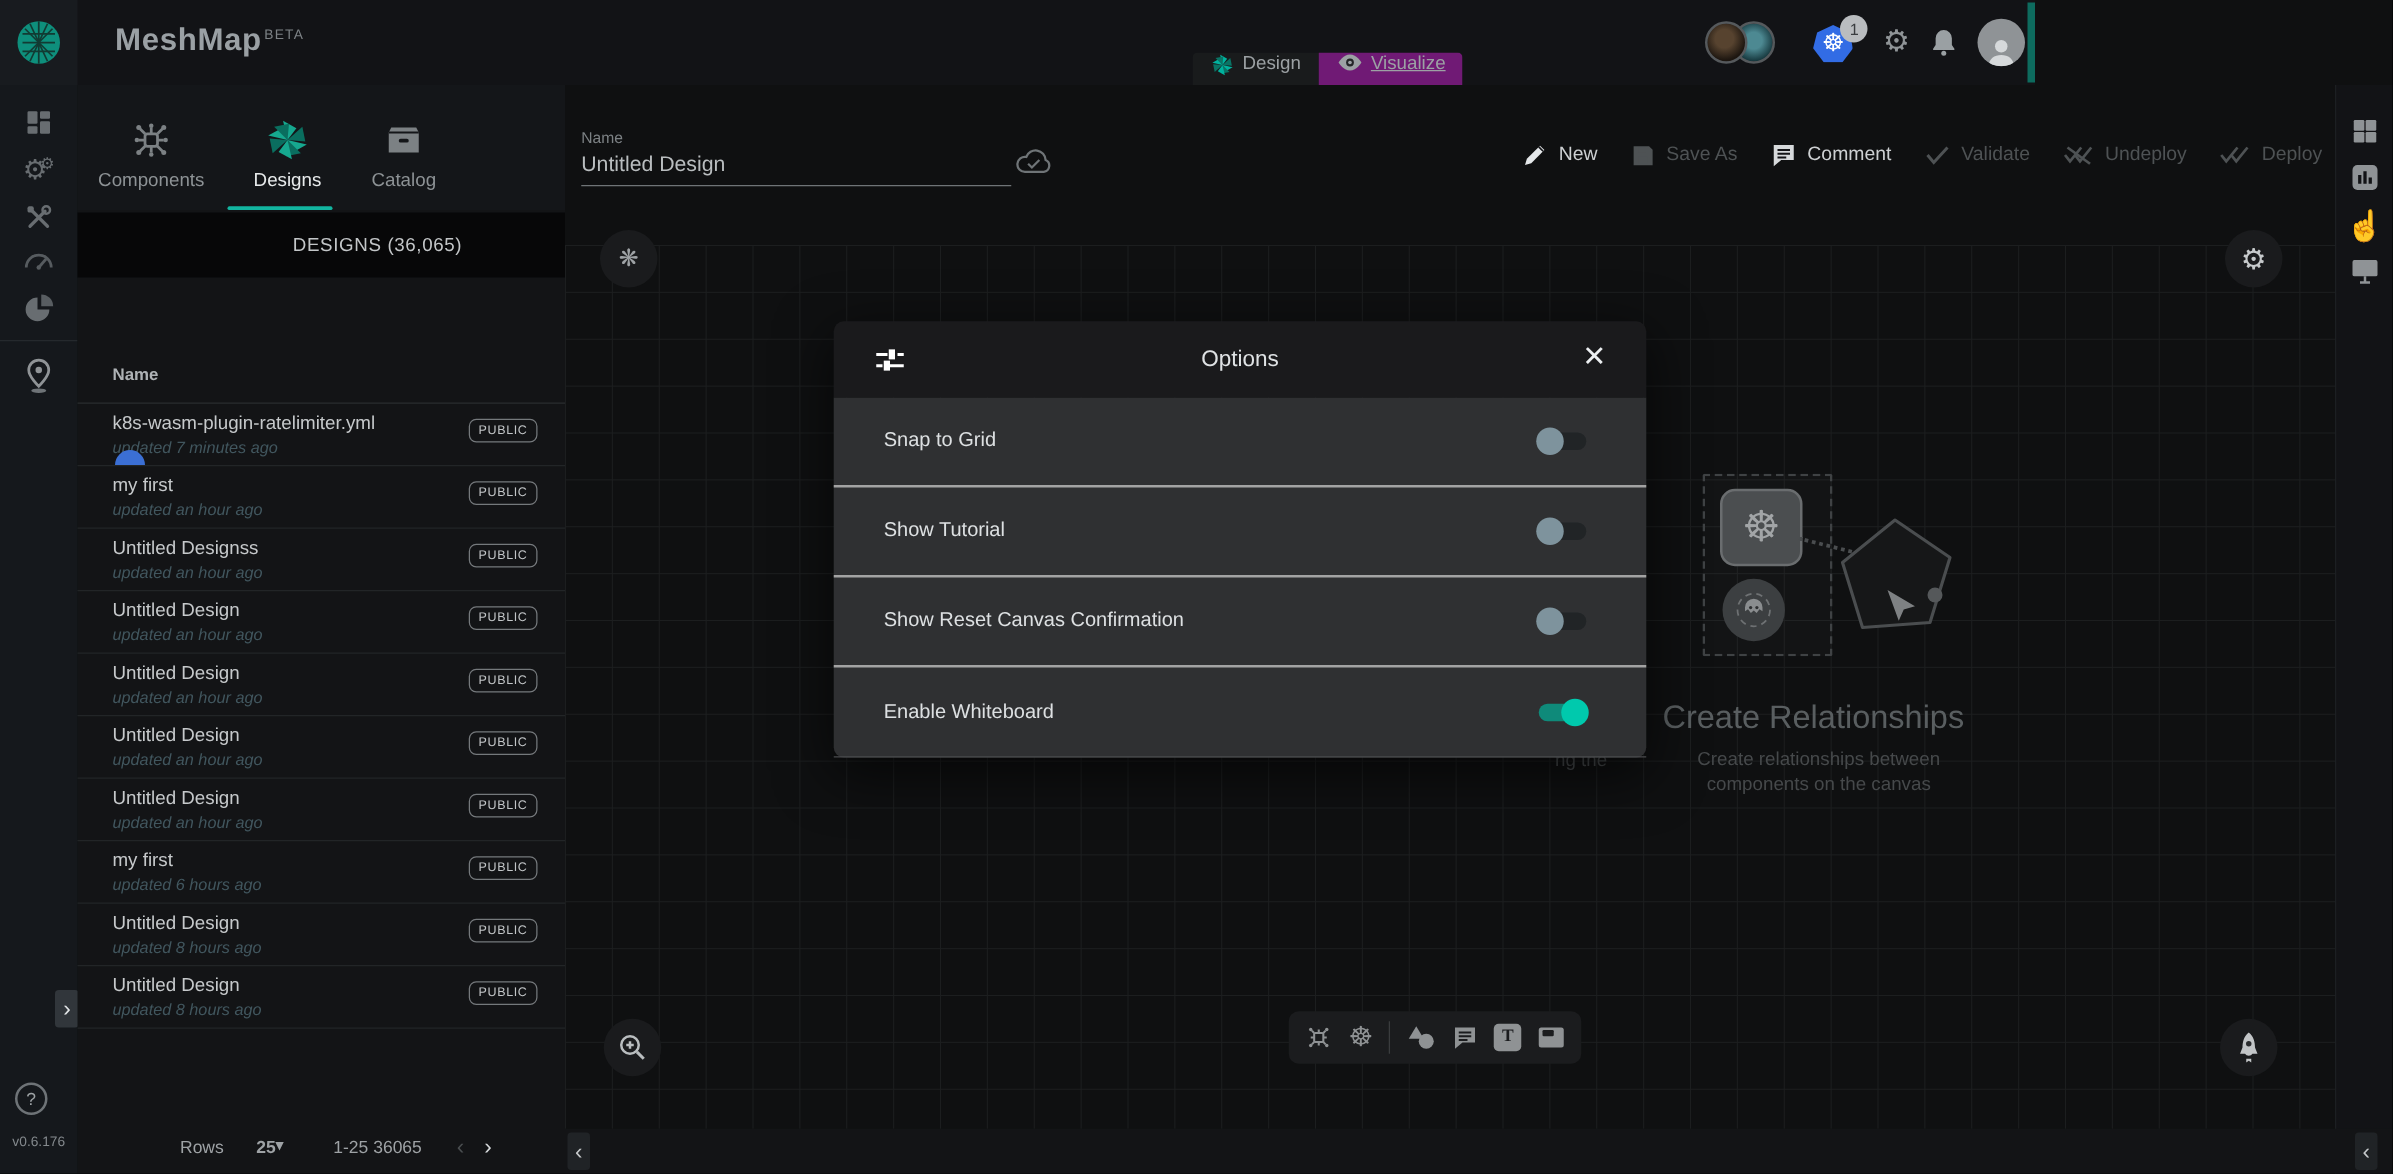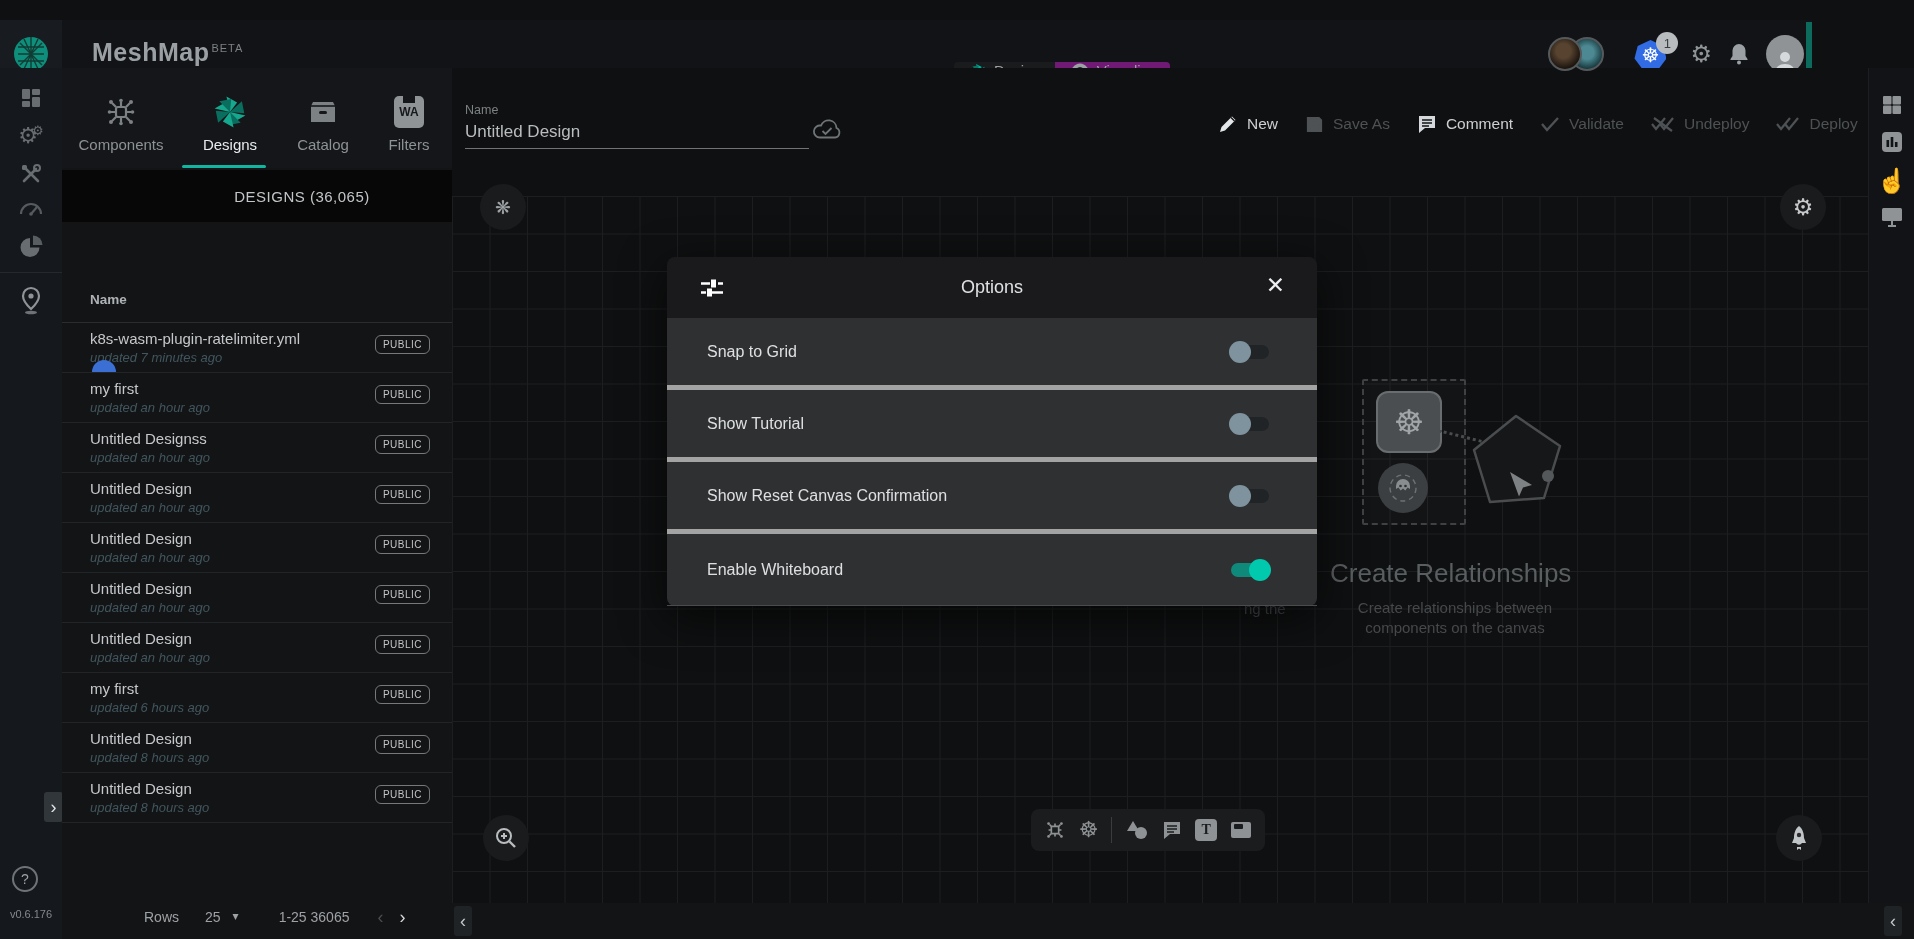--- a/index.html
+++ b/index.html
@@ -2,21 +2,21 @@
 <html><head>
 <meta charset="utf-8">
 <style>
   html,body{margin:0;padding:0;background:#000;}
   .stage{position:relative;width:1914px;height:939px;overflow:hidden;
     background:#0f1011;font-family:"Liberation Sans",sans-serif;
     -webkit-font-smoothing:antialiased;color:#ccc;}
   .abs{position:absolute;}
 
   
-  .header{position:absolute;left:0;top:0;width:1812px;height:68px;background:#121316;margin-top:20px;}
+  .header{position:absolute;left:0;top:0;width:1628px;height:68px;background:#121316;}
   .logo-box{position:absolute;left:0;top:0;width:62px;height:68px;background:#181b1f;
     display:flex;align-items:center;justify-content:center;}
   .app-title{position:absolute;left:92px;top:18px;font-size:25px;font-weight:bold;color:#9aa0a4;letter-spacing:.5px;}
   .beta{font-size:11px;font-weight:normal;color:#7c8185;vertical-align:super;letter-spacing:1px;margin-left:2px;}
   .mode-toggle{position:absolute;left:954px;top:42px;height:30px;display:flex;border-radius:4px;overflow:hidden;}
   .mode-seg{display:flex;align-items:flex-start;gap:6px;padding:0 14px;font-size:15px;color:#9ca1a4;cursor:pointer;}
   .mode-seg.design{background:#191b1c;}
   .mode-seg.visualize{background:#701a75;text-decoration:underline;}
   .hdr-right{position:absolute;right:8px;top:0;height:68px;display:flex;align-items:center;gap:16px;}
   .avatar-sm{width:30px;height:30px;border-radius:50%;border:2px solid #55595c;}
@@ -70,21 +70,21 @@
   .design-list{position:absolute;left:0;top:255px;width:390px;}
   .design-row{position:relative;height:49px;border-bottom:1px solid #222527;overflow:hidden;cursor:pointer;}
   .d-name{position:absolute;left:28px;top:7px;font-size:15px;color:#c6c9cb;white-space:nowrap;}
   .d-updated{position:absolute;left:28px;top:27px;font-size:13px;font-style:italic;color:#41565e;}
   .d-badge{position:absolute;right:22px;top:12px;border:1px solid #75797c;border-radius:6px;
     padding:3px 7px;font-size:10px;letter-spacing:.5px;color:#c2c5c7;}
   .d-peek{position:absolute;left:30px;bottom:-12px;width:24px;height:24px;border-radius:50%;background:#3b6fd4;}
   .pagination{position:absolute;left:0;bottom:0;width:390px;height:44px;display:flex;align-items:center;
     font-size:14px;color:#9ea2a5;}
   .pg-rows{margin-left:82px;}
-  .pg-size{margin-left:26px;display:flex;gap:12px;cursor:pointer;}
+  .pg-size{margin-left:26px;display:flex;gap:0;cursor:pointer;font-weight:bold;}
   .pg-range{margin-left:40px;}
   .pg-prev{margin-left:28px;font-size:18px;color:#4a4e50;}
   .pg-next{margin-left:16px;font-size:18px;color:#d6d9db;cursor:pointer;}
 
   
   .canvas{position:absolute;left:452px;top:68px;width:1416px;height:871px;background:#0f1011;}
   .grid{position:absolute;left:452px;top:196px;width:1416px;height:707px;
     background-image:linear-gradient(#1c1e1f 1px,transparent 1px),linear-gradient(90deg,#1c1e1f 1px,transparent 1px);
     background-size:37.5px 37.5px;}
   .name-field{position:absolute;left:465px;top:103px;width:344px;}
@@ -136,21 +136,21 @@
   
   .modal{position:absolute;left:667px;top:257px;width:650px;z-index:30;border-radius:8px;
     box-shadow:0 12px 45px rgba(0,0,0,.65);}
   .modal-head{height:61px;background:#1a1a1c;border-radius:8px 8px 0 0;position:relative;
     display:flex;align-items:center;justify-content:center;}
   .modal-title{font-size:18px;color:#dfe2e4;}
   .modal-tune{position:absolute;left:32px;top:18px;}
   .modal-close{position:absolute;right:32px;top:17px;font-size:23px;color:#eceff1;cursor:pointer;line-height:1;}
   .modal-body{background:#2f3032;border-radius:0 0 8px 8px;padding:0;}
   .opt-row{height:72px;display:flex;align-items:center;justify-content:space-between;
-    padding:0 46px 0 40px;box-sizing:border-box;border-bottom:5px solid #a3a3a3;}
+    padding:0 46px 0 40px;box-sizing:border-box;border-bottom:2px solid #a3a3a3;}
   .opt-row:last-child{border-bottom:1px solid #4a4b4d;}
   .opt-label{font-size:16px;color:#dde0e2;}
   .toggle{position:relative;width:42px;height:24px;cursor:pointer;flex-shrink:0;}
   .toggle .track{position:absolute;left:2px;top:5px;width:38px;height:14px;border-radius:7px;background:#212426;}
   .toggle .knob{position:absolute;top:1px;width:22px;height:22px;border-radius:50%;background:#7e939d;left:0;}
   .toggle.on .track{background:#0f8a7a;}
   .toggle.on .knob{left:20px;background:#00C9AD;}
 
   svg{display:block;}
 </style>
@@ -314,26 +314,20 @@
       </div>
       <div class="tab" style="left:218px;width:86px;">
         <div class="t-ic">
           <svg width="30" height="26" viewBox="0 0 30 26">
             <path d="M3 7l2-4h20l2 4v16H3z" fill="#7c8184"></path>
             <path d="M3 7h24" stroke="#141619" stroke-width="1.6"></path>
             <rect x="11" y="12" width="8" height="3" rx="1.5" fill="#141619"></rect>
           </svg>
         </div>
         <div class="t-label">Catalog</div>
-      </div>
-      <div class="tab" style="left:304px;width:86px;">
-        <div class="t-ic">
-            <div class="wa-badge">WA</div>
-          </div>
-        <div class="t-label">Filters</div>
       </div>
       <div class="tab-underline"></div>
     </div>
 
     <div class="section-bar">DESIGNS (36,065)</div>
 
 
     <div class="col-head">Name</div>
     <div class="list-topline"></div>
 

